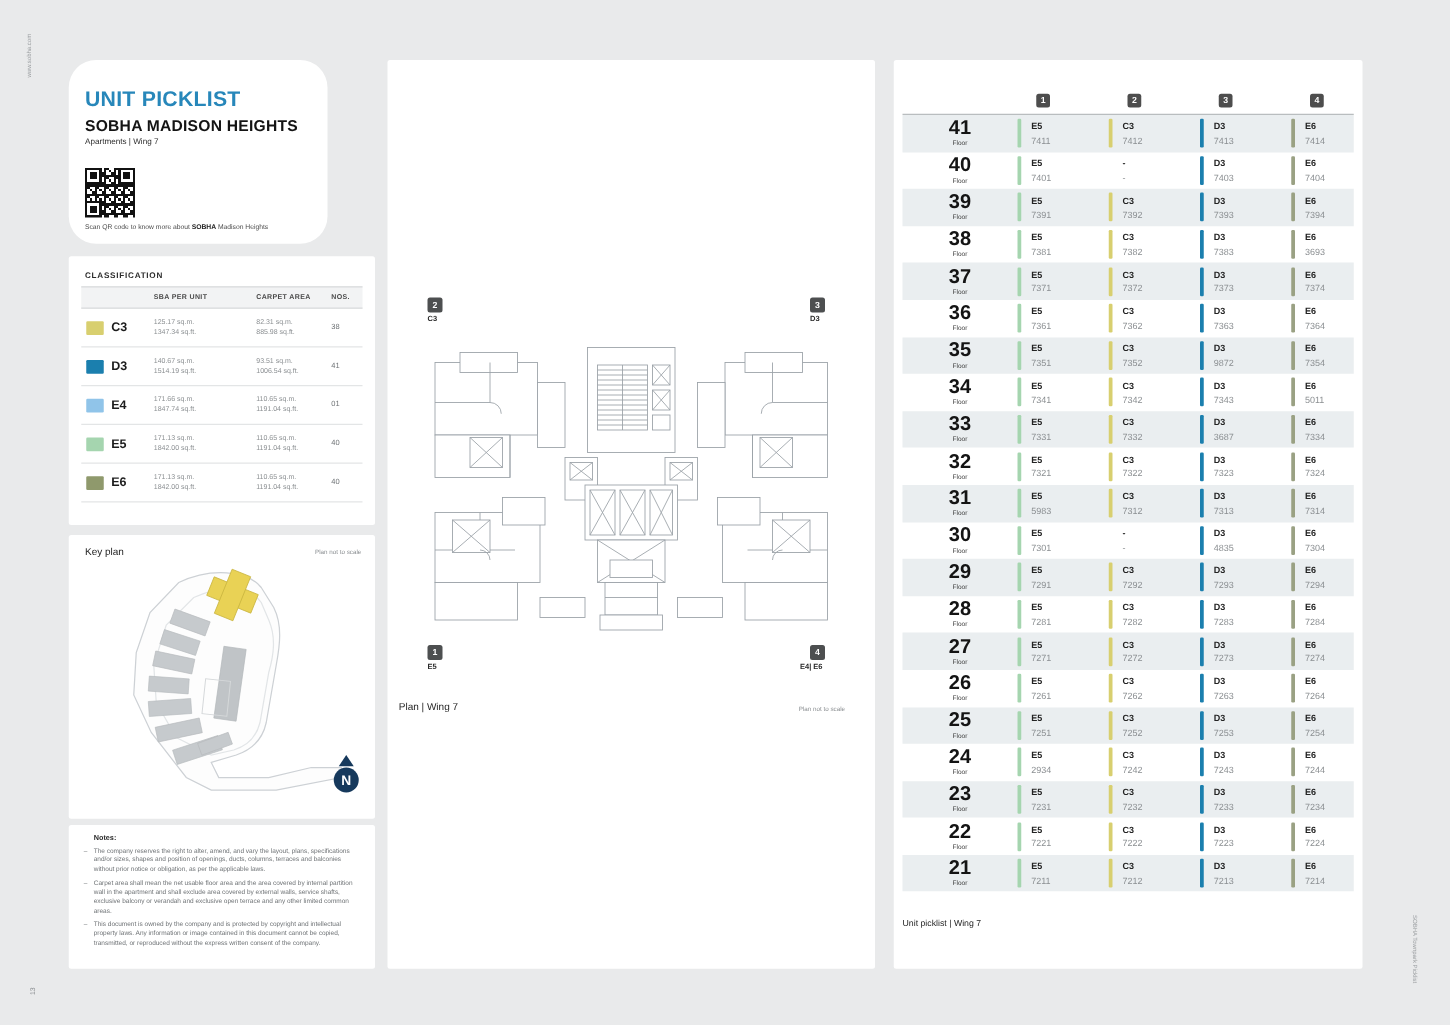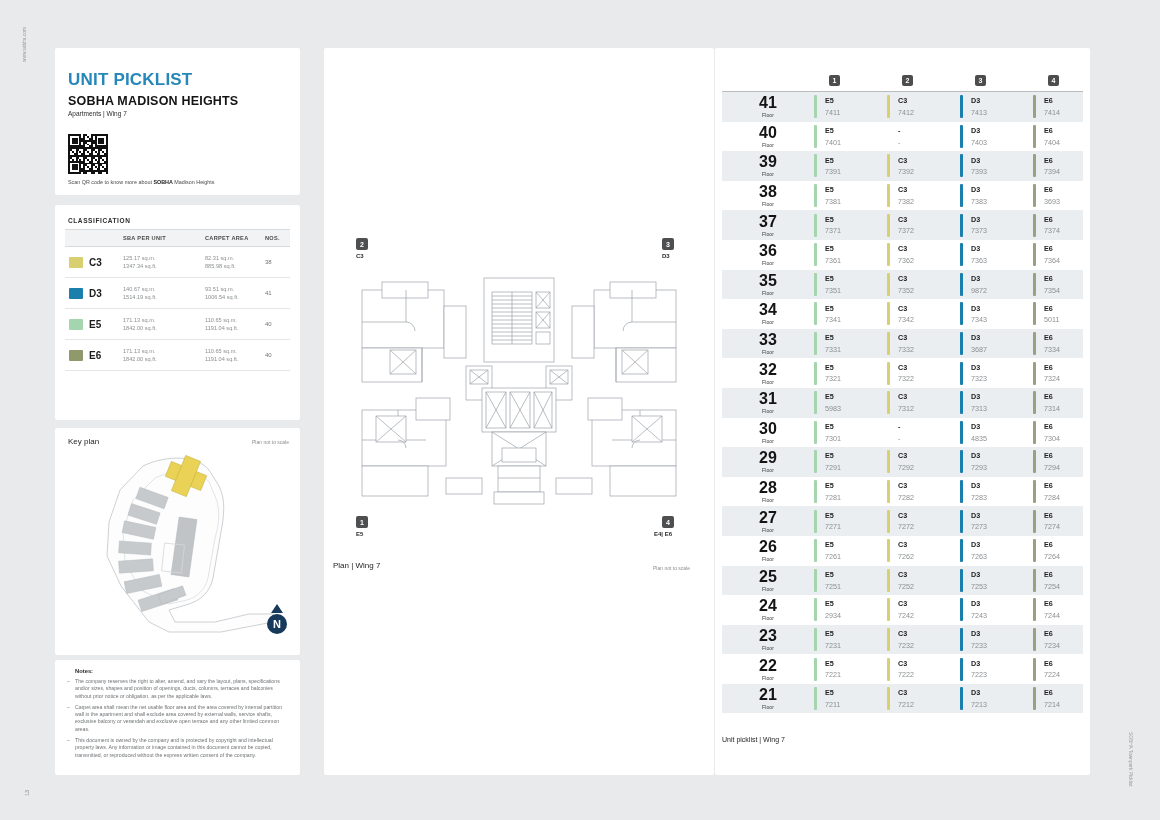--- a/index.html
+++ b/index.html
@@ -1,20 +1,20 @@
 <!DOCTYPE html>
 <html><head>
 <meta charset="utf-8">
 <style>
   html,body{margin:0;padding:0;}
   body{width:1160px;height:820px;background:#e9eaeb;font-family:"Liberation Sans",sans-serif;position:relative;overflow:hidden;-webkit-font-smoothing:antialiased;}
   .page{position:absolute;inset:0;}
   .card{position:absolute;background:#fff;border-radius:2px;}
   
-  #card-title{left:55px;top:48px;width:245px;height:147px;}
+  #card-title{left:55px;top:48px;width:207px;height:147px;border-radius:22px;}
   .t-title{position:absolute;left:13px;top:22px;font-size:17px;font-weight:bold;color:#2787ba;letter-spacing:.2px;}
   .t-project{position:absolute;left:13px;top:46px;font-size:12.5px;font-weight:bold;color:#141414;letter-spacing:.2px;}
   .t-sub{position:absolute;left:13px;top:62px;font-size:6.5px;color:#2b2b2b;}
   #qr{position:absolute;left:13px;top:86px;width:40px;height:40px;}
   .t-qrcap{position:absolute;left:13px;top:131px;font-size:5.4px;color:#4c4c4c;}
   .t-qrcap b{color:#222;}
   
   #card-class{left:55px;top:205px;width:245px;height:215px;}
   .cl-title{position:absolute;left:13px;top:12px;font-size:6.5px;font-weight:bold;letter-spacing:.6px;color:#2b2b2b;}
   .cl-table{position:absolute;left:10px;top:24px;width:225px;}
@@ -36,21 +36,21 @@
   .kp-scale{position:absolute;right:11px;top:11px;font-size:5px;color:#8a8e91;}
   #key-svg{position:absolute;left:8px;top:24px;}
   
   #card-notes{left:55px;top:660px;width:245px;height:115px;}
   .n-title{position:absolute;left:20px;top:8px;font-size:5.8px;font-weight:bold;color:#2a2a2a;}
   .n-list{position:absolute;left:12px;top:18px;width:222px;}
   .n-item{display:flex;margin-bottom:4px;}
   .n-dash{font-size:5.2px;color:#6e7275;width:8px;flex:0 0 auto;}
   .n-txt{font-size:5.2px;color:#6e7275;line-height:1.4;}
   
-  #card-plan{left:310px;top:48px;width:390px;height:727px;margin-left:14px;}
+  #card-plan{left:310px;top:48px;width:390px;height:727px;}
   .marker{position:absolute;width:12px;height:12px;background:#4d4f50;border-radius:2px;color:#fff;font-size:7px;font-weight:bold;display:flex;align-items:center;justify-content:center;}
   .marker-label{position:absolute;font-size:6px;font-weight:bold;color:#2a2a2a;}
   .plan-caption{position:absolute;left:9px;top:513px;font-size:8px;color:#1e1e1e;}
   .plan-scale{position:absolute;right:24px;top:517px;font-size:5px;color:#8a8e91;}
   #plan-svg{position:absolute;left:22px;top:222px;}
   
   #card-table{left:715px;top:48px;width:375px;height:727px;}
   .badge{position:absolute;top:27px;width:11px;height:11px;background:#4d4d4d;border-radius:2px;color:#fff;font-size:7px;font-weight:bold;display:flex;align-items:center;justify-content:center;}
   .tbl-sep{position:absolute;left:7px;right:7px;top:43px;height:1px;background:#b9bdbf;}
   #tbl-rows{position:absolute;left:7px;right:7px;top:44px;}
@@ -403,20 +403,29 @@
             <span class="c-sw">
               <span class="swatch" style="background:#1b7fae"></span>
               <span class="code">D3</span>
             </span>
             <span class="c-sba two">140.67 sq.m.<br>1514.19 sq.ft.</span>
             <span class="c-car two">93.51 sq.m.<br>1006.54 sq.ft.</span>
             <span class="c-nos nosv">41</span>
           </div>
           <div class="cl-row">
             <span class="c-sw">
+              <span class="swatch" style="background:#90c4e9"></span>
+              <span class="code">E4</span>
+            </span>
+            <span class="c-sba two">171.66 sq.m.<br>1847.74 sq.ft.</span>
+            <span class="c-car two">110.65 sq.m.<br>1191.04 sq.ft.</span>
+            <span class="c-nos nosv">01</span>
+          </div>
+          <div class="cl-row">
+            <span class="c-sw">
               <span class="swatch" style="background:#a5d5af"></span>
               <span class="code">E5</span>
             </span>
             <span class="c-sba two">171.13 sq.m.<br>1842.00 sq.ft.</span>
             <span class="c-car two">110.65 sq.m.<br>1191.04 sq.ft.</span>
             <span class="c-nos nosv">40</span>
           </div>
           <div class="cl-row">
             <span class="c-sw">
               <span class="swatch" style="background:#8f996c"></span>

